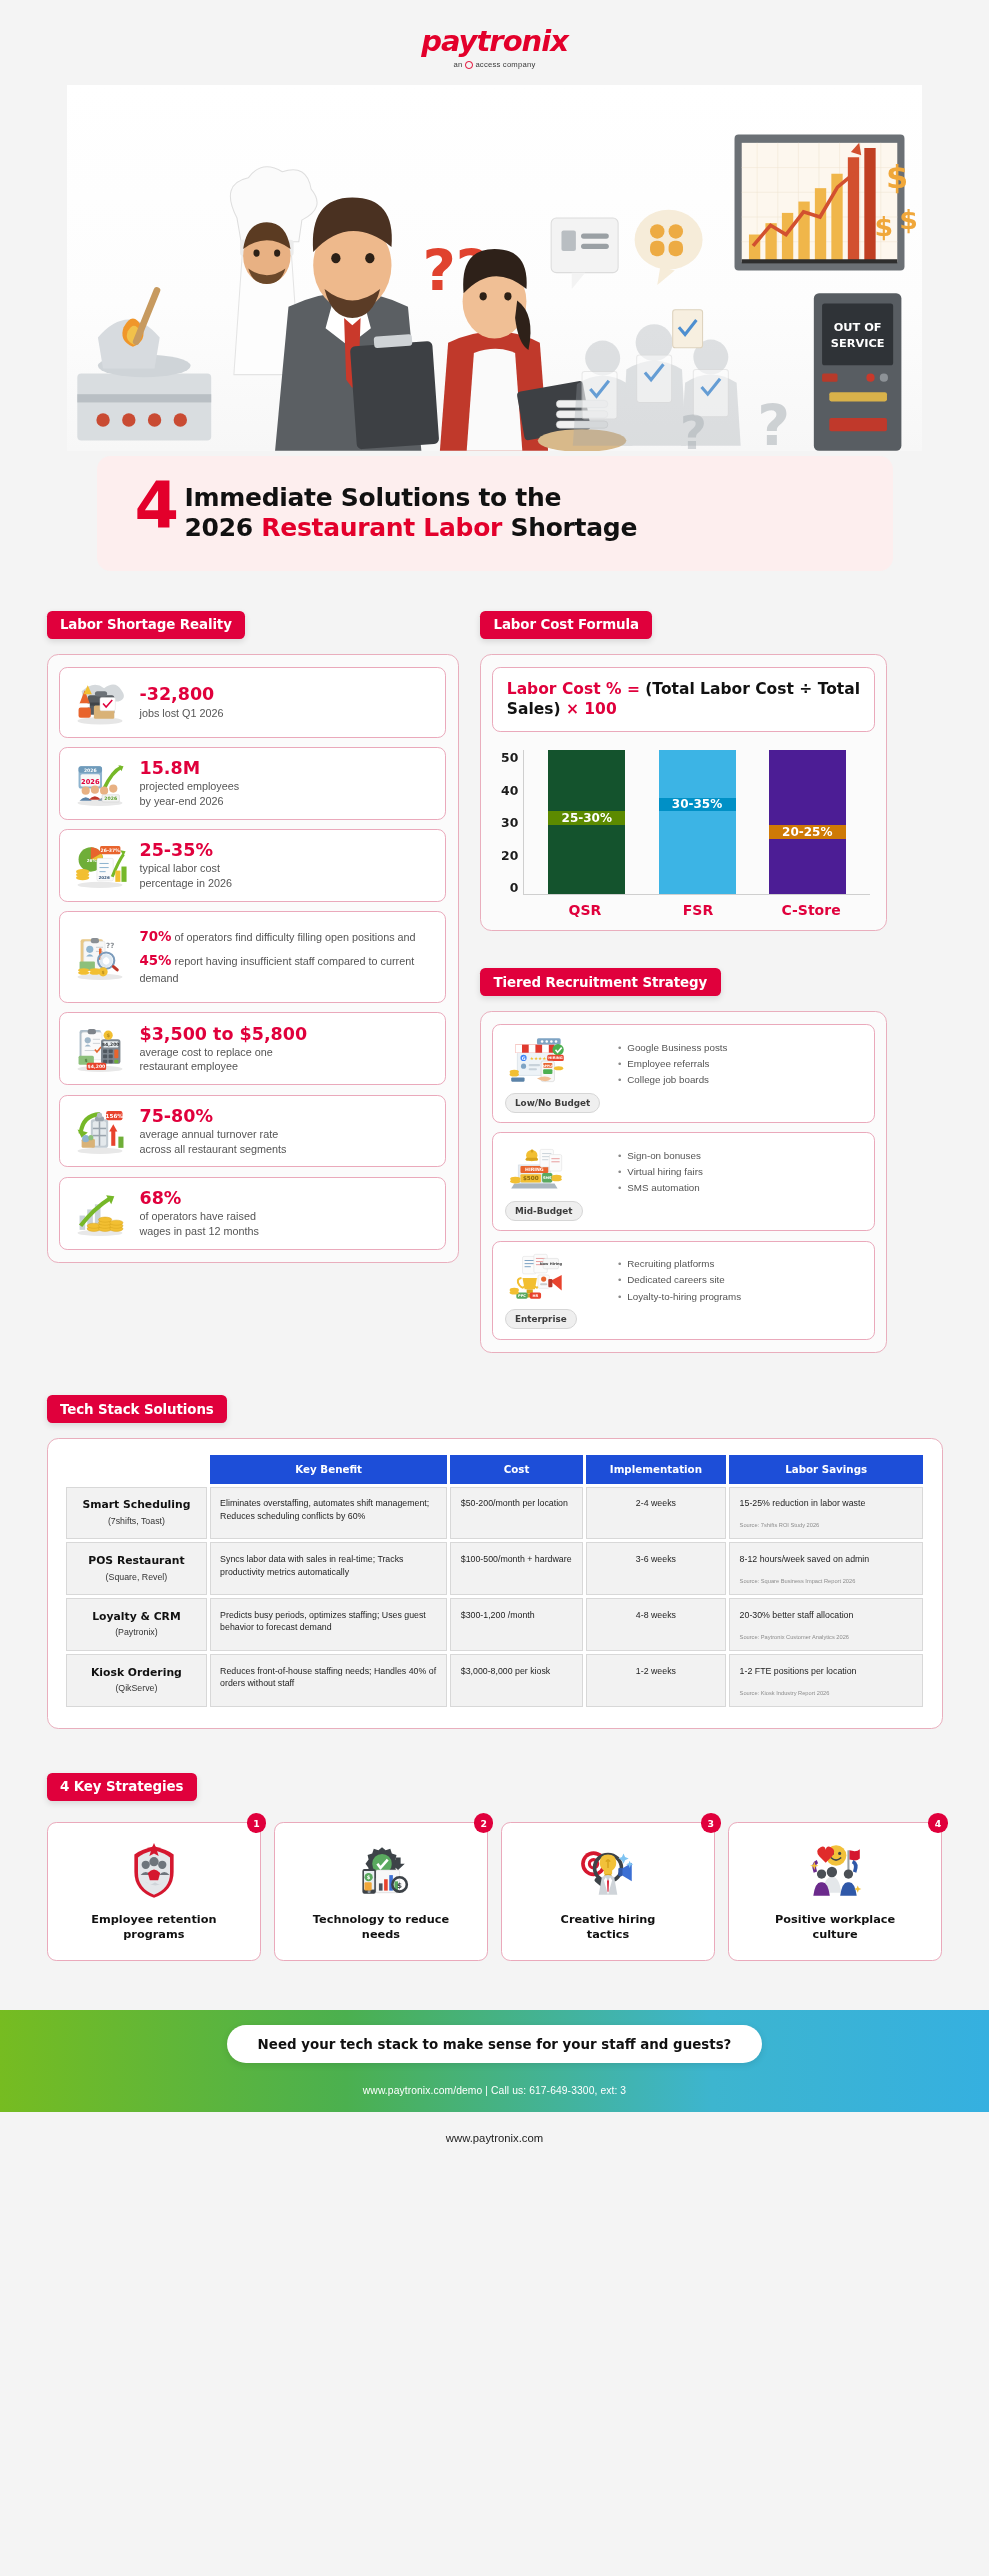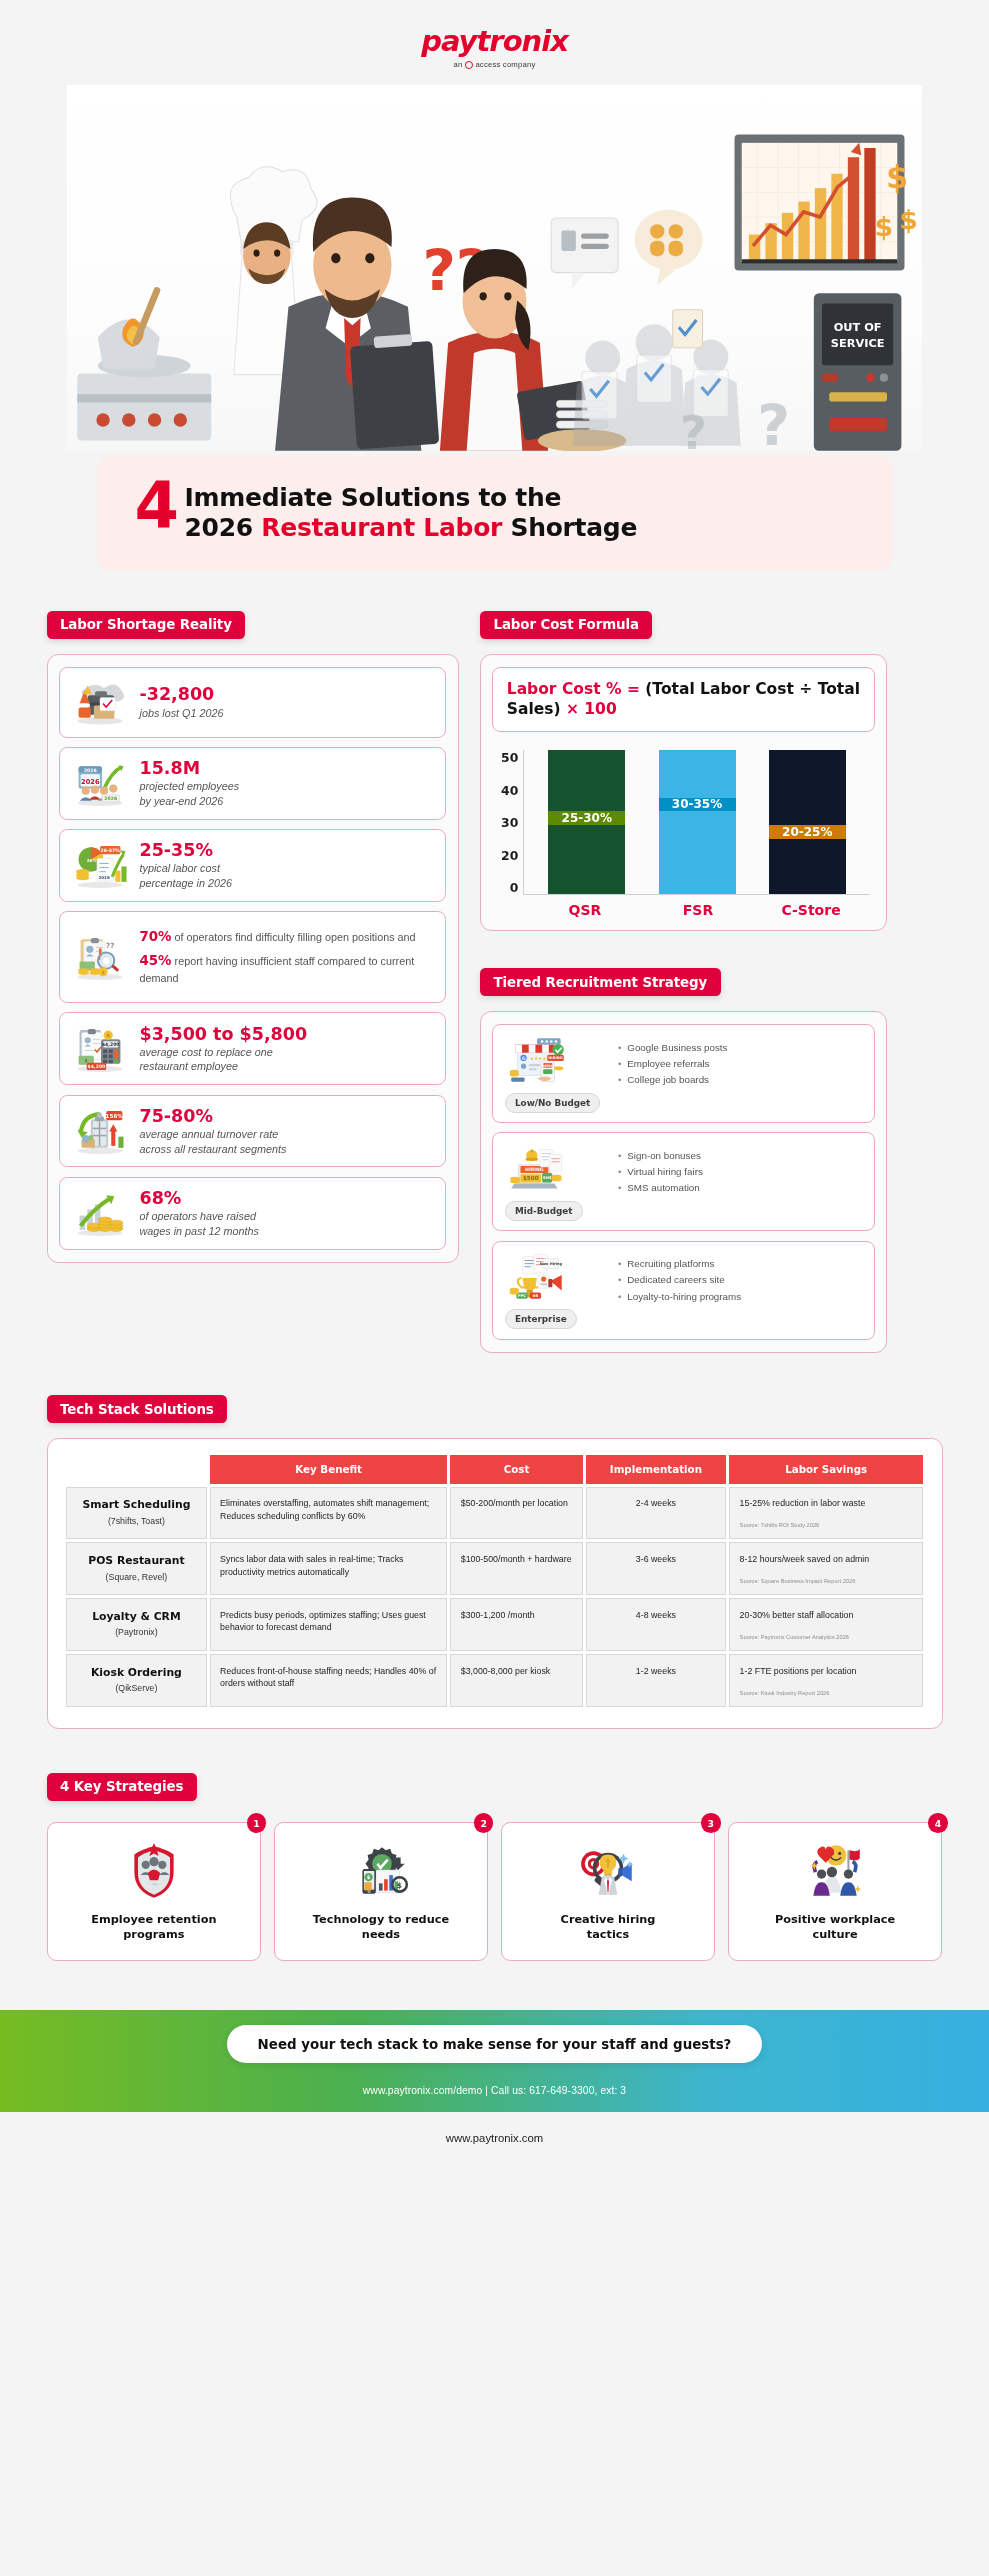--- a/index.html
+++ b/index.html
@@ -79,21 +79,21 @@
     padding: 10.3px 12.4px; margin-bottom: 9.3px; min-height: 61px;
   }
   .stat-card:last-child { margin-bottom: 0; }
   .stat-icon { width: 56px; height: 48px; flex: 0 0 56px; }
   .stat-icon svg { width: 100%; height: 100%; }
   .stat-text { flex: 1; }
   .stat-num {
     font-family: "DejaVu Sans", sans-serif;
     font-size: 17.5px; font-weight: 700; color: #e0003c; line-height: 1.15;
   }
-  .stat-desc { font-size: 10.8px; color: #555; line-height: 1.35; margin-top: 1px; font-style: italic; }
+  .stat-desc { font-size: 10.8px; color: #555; line-height: 1.35; margin-top: 1px; }
   .inline-stat { font-size: 10.8px; color: #555; line-height: 1.4; }
   .inline-stat b { color: #e0003c; font-size: 13.4px; font-family: "DejaVu Sans", sans-serif; }
 
   
   .formula-box {
     border: 0.8px solid #eaa9bb; border-radius: 8.2px; background: #fff;
     padding: 11.3px 13.4px; margin-bottom: 15.5px;
   }
   .formula {
     font-family: "DejaVu Sans", sans-serif; font-weight: 700;
@@ -148,21 +148,21 @@
   .tier-list li:before { content: "•"; position: absolute; left: 0; color: #8a8a8a; }
 
   
   .tech-wrap { width: 896px; margin: 42px auto 8px; }
   .tech-panel {
     margin-top: 14.4px; border: 0.8px solid #e9aebd; border-radius: 11.3px;
     background: #fff; padding: 13.4px 15.5px 17.5px;
   }
   table.tech { width: 100%; border-collapse: separate; border-spacing: 3.1px; table-layout: fixed; }
   table.tech th {
-    background: #ef4444; color: #fff;
+    background: #1d4ed8; color: #fff;
     font-family: "DejaVu Sans", sans-serif; font-weight: 700; font-size: 10.3px;
     padding: 8.2px 4.1px; text-align: center; vertical-align: middle;
   }
   table.tech th.blank { background: transparent; }
   table.tech td {
     background: #f2f2f2; border: 0.5px solid #d8d8d8; padding: 9.3px 9.3px;
     font-size: 8.8px; color: #1d1d1d; vertical-align: top; line-height: 1.45;
   }
   td.name { text-align: center; vertical-align: middle; }
   .tname { font-family: "DejaVu Sans", sans-serif; font-weight: 700; font-size: 10.8px; color: #111; }
@@ -621,21 +621,21 @@
             <span>20</span>
             <span>0</span>
           </div>
           <div class="plot">
             <div class="bar" style="background:#14532d">
               <div class="band" style="background:#5c8a00;bottom:48.1%;height:9.6%">25-30%</div>
             </div>
             <div class="bar" style="background:#3cb4e5">
               <div class="band" style="background:#0090c6;bottom:57.7%;height:9.6%">30-35%</div>
             </div>
-            <div class="bar" style="background:#0f172a">
+            <div class="bar" style="background:#4c1d95">
               <div class="band" style="background:#cf7a06;bottom:38.5%;height:9.6%">20-25%</div>
             </div>
           </div>
         </div>
         <div class="x-labels">
           <div class="x-lab">QSR</div>
           <div class="x-lab">FSR</div>
           <div class="x-lab">C-Store</div>
         </div>
       </div>

